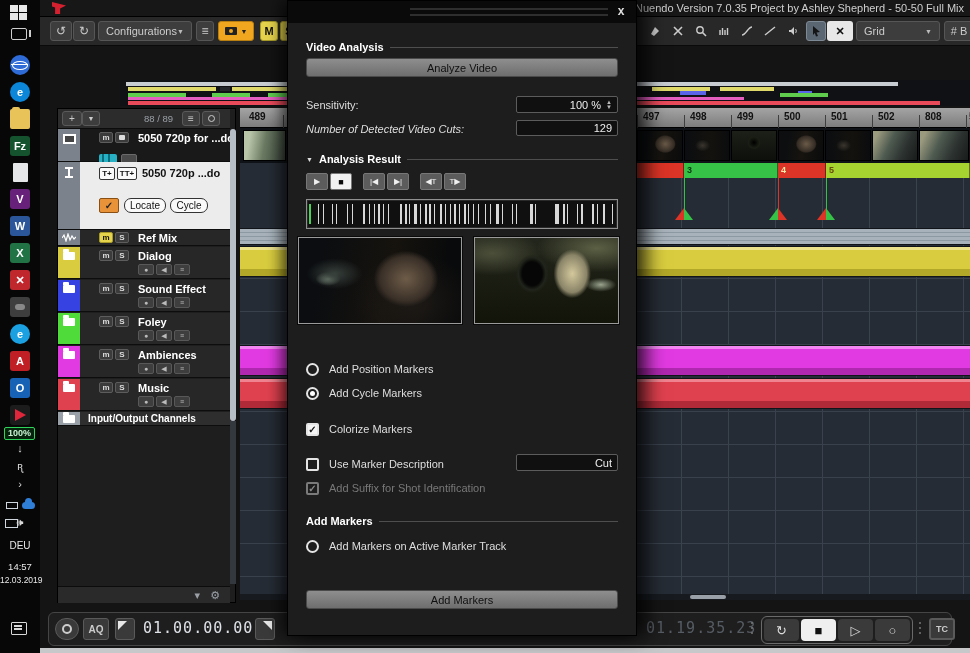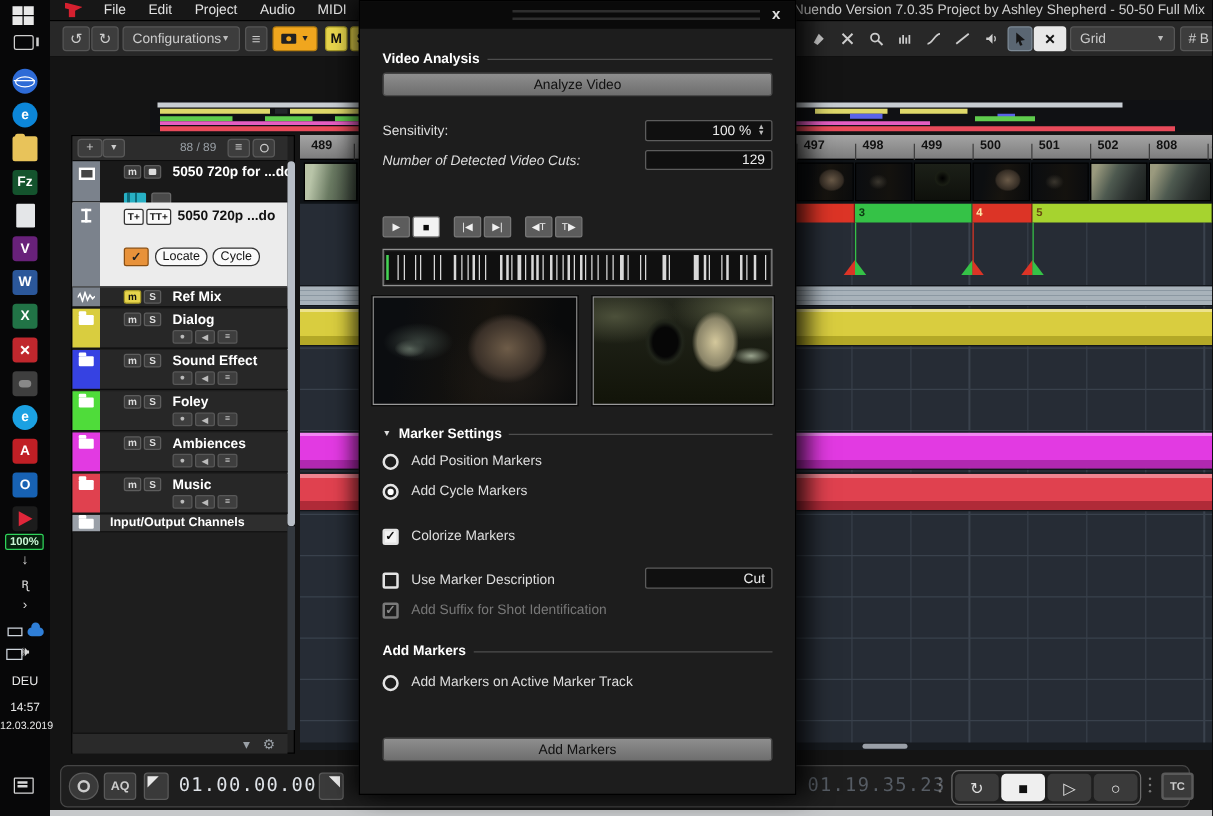--- a/index.html
+++ b/index.html
@@ -163,29 +163,20 @@
 </style>
 </head>
 <body>
 
 <div id="screen">
 
   <div id="winbg"></div>
 
   <div id="menubar">
     <div class="nlogo"></div>
-    <div id="menus">
-        <div class="menu-item">File</div>
-        <div class="menu-item">Edit</div>
-        <div class="menu-item">Project</div>
-        <div class="menu-item">Audio</div>
-        <div class="menu-item">MIDI</div>
-        <div class="menu-item">Scores</div>
-        <div class="menu-item">M</div>
-      </div>
     <div id="help-menu" class="menu-item">Help</div>
     <div id="win-title">Nuendo Version 7.0.35 Project by Ashley Shepherd - 50-50 Full Mix</div>
   </div>
 
   <div id="toolbar">
     <div class="tbtn" style="left:10px;width:22px">↺</div>
     <div class="tbtn" style="left:33px;width:22px">↻</div>
     <div class="tbtn" id="config-dd">
       <span>Configurations</span>
       <span class="ddarrow">▼</span>
@@ -569,20 +560,24 @@
         </span>
     </div>
 
     <div class="dlgrow" style="top:120px">
       <span class="dlg-label ital">Number of Detected Video Cuts:</span>
     </div>
     <div class="field" style="top:119px;height:16px">
       <span>129</span>
     </div>
 
+    <div class="sechead" style="top:152px">
+      <span class="tri">▼</span>
+      <span>Analysis Result</span>
+    </div>
     <div id="mini-tp">
         <div class="mtbtn">▶</div>
         <div class="mtbtn active">■</div>
         <div class="mtbtn" style="margin-left: 9px;">|◀</div>
         <div class="mtbtn">▶|</div>
         <div class="mtbtn" style="margin-left: 9px;">◀T</div>
         <div class="mtbtn">T▶</div>
       </div>
     <div id="barcode">
         <div class="cut" style="left: 0.8%; width: 2px; background: rgb(70, 212, 85);"></div>
@@ -629,24 +624,20 @@
         <div class="cut" style="left: 87%; width: 1px; background: rgb(216, 216, 216);"></div>
         <div class="cut" style="left: 88.5%; width: 2px; background: rgb(216, 216, 216);"></div>
         <div class="cut" style="left: 92%; width: 2px; background: rgb(216, 216, 216);"></div>
         <div class="cut" style="left: 93.5%; width: 1px; background: rgb(216, 216, 216);"></div>
         <div class="cut" style="left: 95.5%; width: 2px; background: rgb(216, 216, 216);"></div>
         <div class="cut" style="left: 98.5%; width: 1px; background: rgb(216, 216, 216);"></div>
       </div>
     <div class="thumb vthumb1" style="left:10px;top:236px;width:164px;height:87px"></div>
     <div class="thumb vthumb2" style="left:186px;top:236px;width:145px;height:87px"></div>
 
-    <div class="sechead" style="top:340px">
-      <span class="tri">▼</span>
-      <span>Marker Settings</span>
-    </div>
     <div class="dlgrow" style="top:360px">
       <span class="radio"></span>
       <span class="dlg-label">Add Position Markers</span>
     </div>
     <div class="dlgrow" style="top:384px">
       <span class="radio on"></span>
       <span class="dlg-label">Add Cycle Markers</span>
     </div>
     <div class="dlgrow" style="top:420px">
       <span class="chk on">✓</span>

